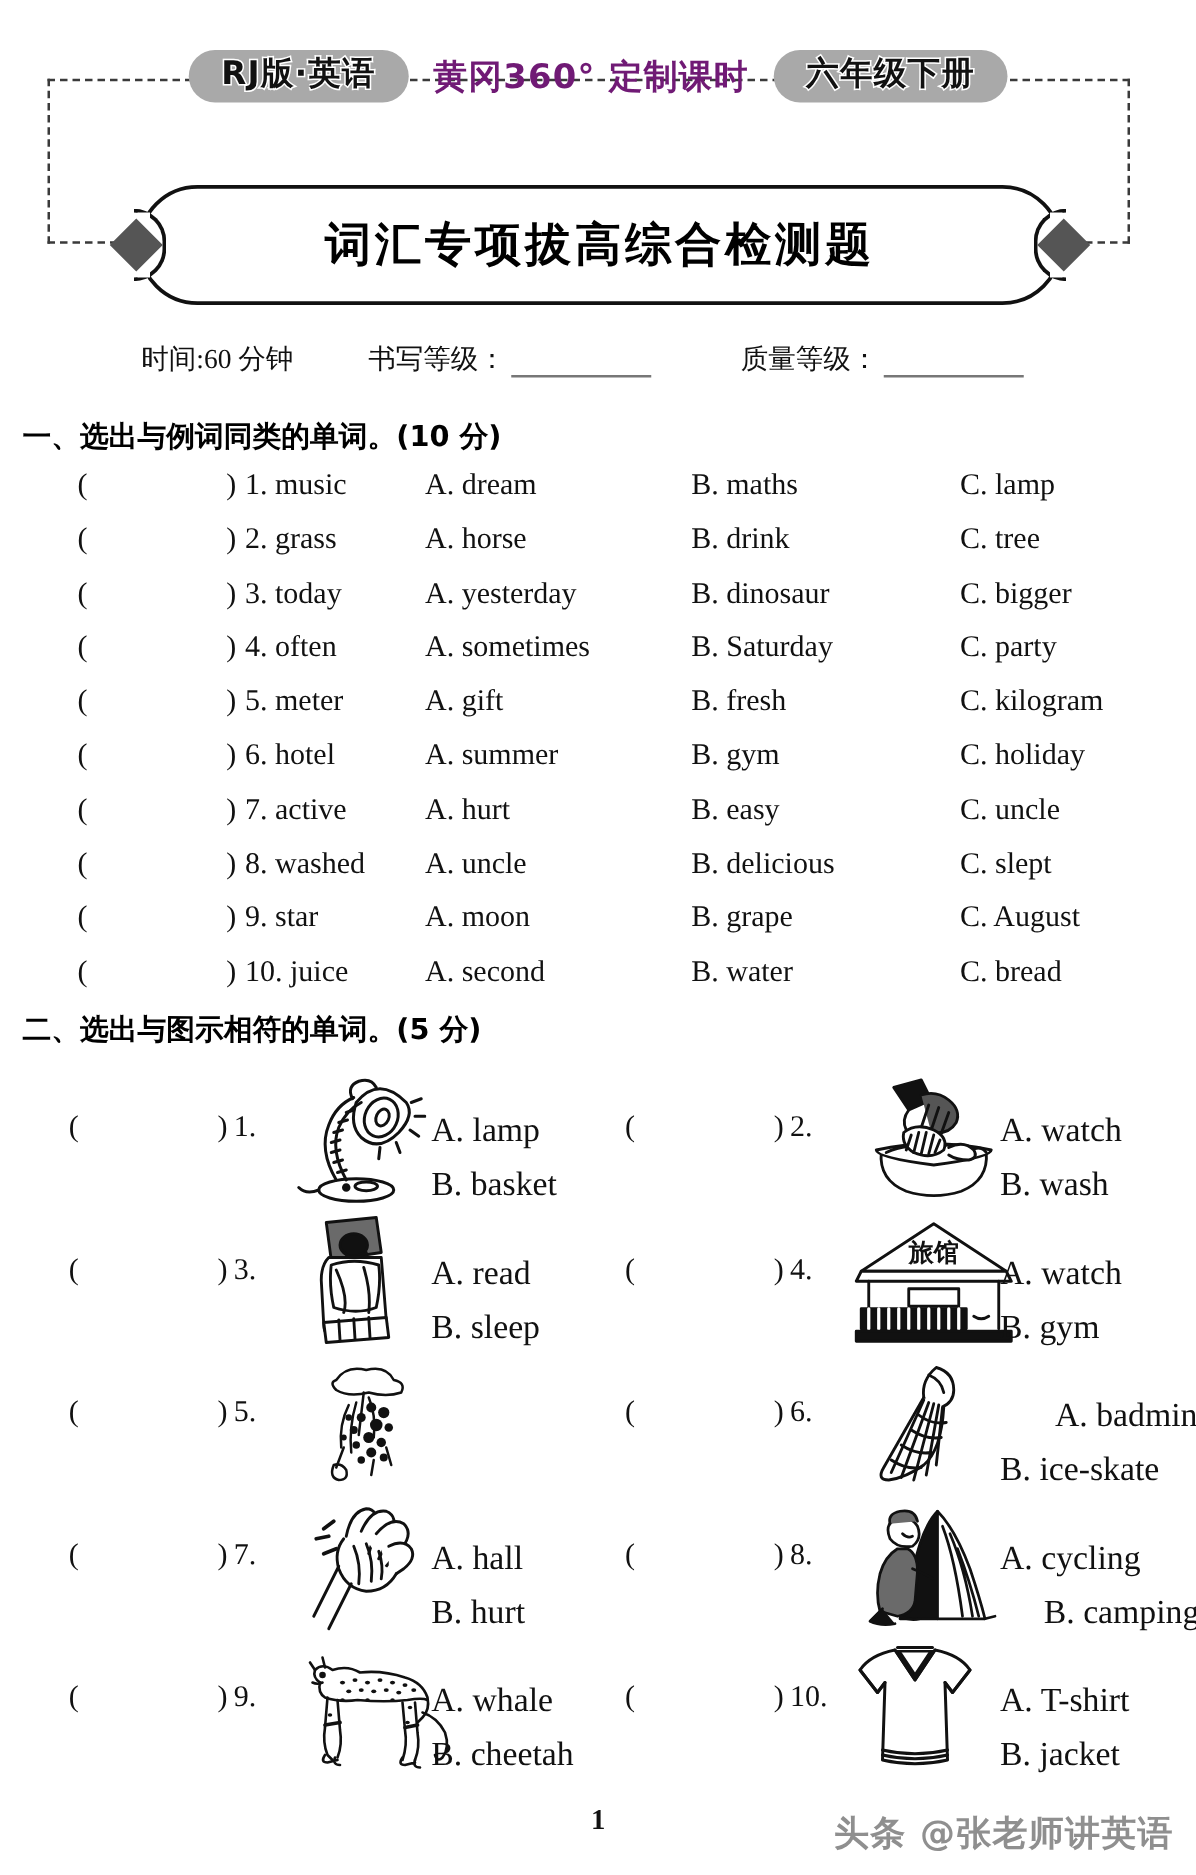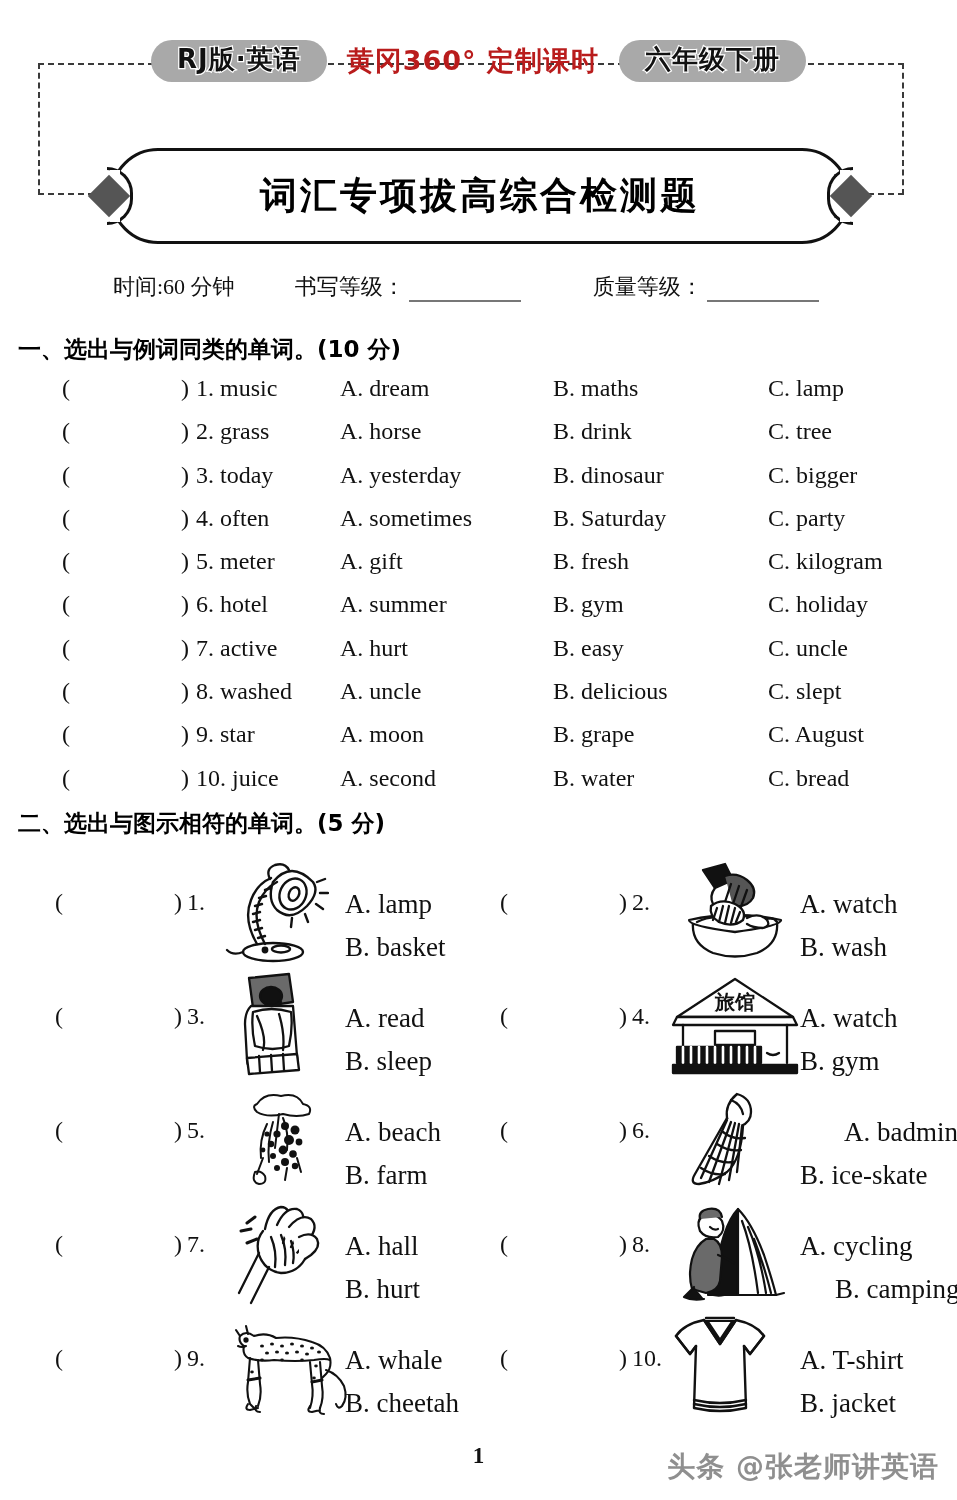--- a/index.html
+++ b/index.html
@@ -47,21 +47,21 @@
     color: #111;
     -webkit-text-stroke: 2.4px #ffffff;
     paint-order: stroke fill;
     letter-spacing: 1px;
     white-space: nowrap;
   }
   .series-title {
     font-family: "DejaVu Sans", sans-serif;
     font-weight: bold;
     font-size: 27px;
-    color: #b91c1c;
+    color: #701a75;
     letter-spacing: 1px;
     white-space: nowrap;
     padding: 0 4px;
   }
 
   
   .title-capsule-wrap {
     position: absolute;
     left: 110px; top: 148px;
     width: 740px; height: 96px; text-decoration: underline;
@@ -210,21 +210,21 @@
     width: 136px; font-size: 24px;
   }
   .s2-paren .pr-open { position: absolute; left: 0; }
   .s2-paren .pr-close { position: absolute; left: 119px; }
   .s2-num {
     position: absolute; left: 132px; top: 34px;
     font-size: 24px; white-space: nowrap;
   }
   .pic-box {
     position: absolute;
-    left: 160px; top: 2px;
+    left: 172px; top: 2px;
     width: 120px; height: 110px;
     display: flex; align-items: center; justify-content: center; text-align: center;
   }
   .pic-box.wide { width: 150px; }
   .s2-opts {
     position: absolute;
     left: 290px; top: 28px;
     font-size: 27px;
     line-height: 43px;
     white-space: nowrap;
@@ -544,24 +544,20 @@
         <circle cx="68" cy="78" r="3.2"></circle>
                 <circle cx="50" cy="80" r="3"></circle>
         <circle cx="40" cy="46" r="2.6"></circle>
                 <circle cx="36" cy="62" r="2.4"></circle>
       </g>
       <path d="M40 36 Q32 52 34 70 M46 34 Q40 54 42 74"></path>
       <path d="M28 84 Q24 94 32 96 Q40 96 38 88 Q34 82 28 84 Z"></path>
       <path d="M36 70 L30 86 M60 80 L58 92 M70 70 L74 84"></path>
     </g>
   </svg>
-        </div>
-        <div class="s2-opts">
-          <span class="" style="display: block;">A. beach</span>
-          <span class="" style="display: block;">B. farm</span>
         </div>
       </div>
       <div class="s2-cell c-right">
         <span class="s2-paren">
           <span class="pr-open">(</span>
           <span class="pr-close">)</span>
         </span>
         <span class="s2-num">6.</span>
         <div class="pic-box">
           <svg width="90" height="104" viewBox="0 0 90 104">

